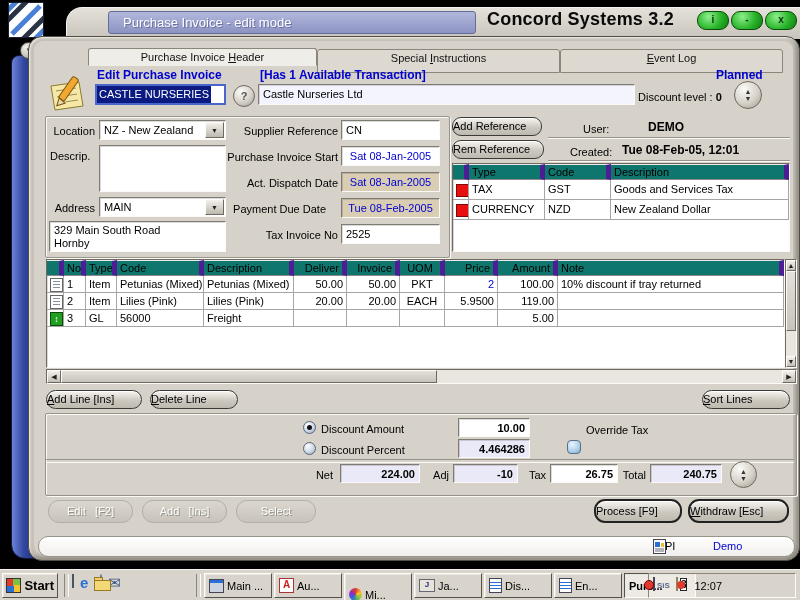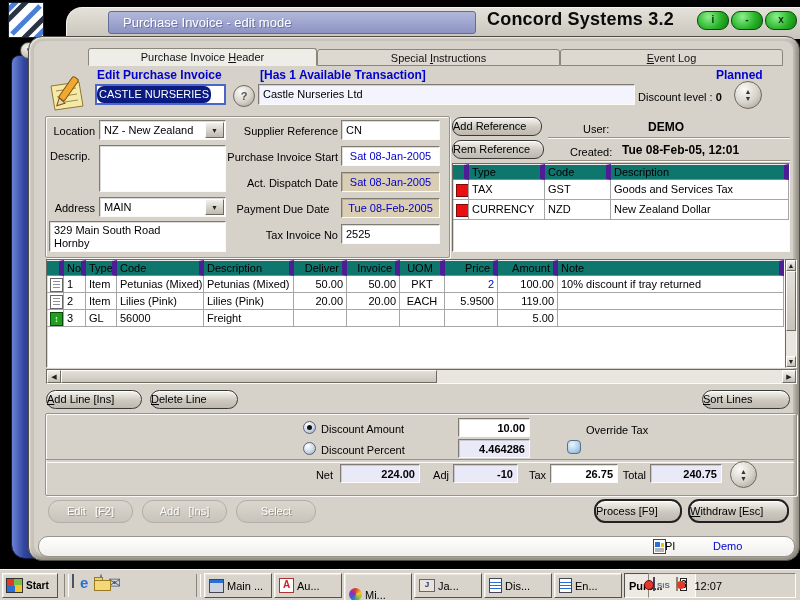--- a/index.html
+++ b/index.html
@@ -27,21 +27,21 @@
     background:linear-gradient(90deg,#6b82d8 0%,#33479f 45%,#1c2b70 100%);
     border:1px solid #101a42;border-radius:8px 0 0 14px;}
 
   
   .win-frame{left:28px;top:36px;width:770px;height:523px;border-radius:14px;
     background:#c6c2b9;border:1px solid #504d46;
     box-shadow:inset 1px 1px 2px #f4f2ec, inset -3px -3px 4px #8a867d;}
   .win-inner{left:34px;top:41px;width:759px;height:513px;border-radius:9px;background:#d6d2c9;}
 
   
-  .tab{height:17px;background:#ddd9d1;border:1px solid #8a867c;border-radius:3px 3px 0 0;
+  .tab{height:24px;background:#ddd9d1;border:1px solid #8a867c;border-radius:3px 3px 0 0;
     text-align:center;line-height:16px;box-sizing:border-box;color:#111;}
   .tab.active{background:#efede7;border-bottom-color:#efede7;font-weight:normal;}
 
   
   .blue-b{color:#0000d0;font-weight:bold;font-size:12px;}
   .tfield{background:#fff;border:1px solid;border-color:#7f7b72 #fbfaf6 #fbfaf6 #7f7b72;
     box-shadow:inset 1px 1px 0 rgba(0,0,0,.14);box-sizing:border-box;
     padding:2px 4px;line-height:14px;overflow:hidden;white-space:nowrap;}
   .lav{background:#e9e9f8;}
   .tan{background:#d9cdb4;color:#0000d0;text-align:center;}
@@ -160,21 +160,21 @@
     <line x1="12" y1="23" x2="32" y2="20" stroke="#9a8a50"></line>
     <line x1="13" y1="29" x2="33" y2="26" stroke="#9a8a50"></line>
     <rect x="20" y="2" width="7" height="26" rx="2" transform="rotate(35 24 15)" fill="#f0a830" stroke="#7a5210"></rect>
     <polygon points="12,32 20,29 14,24" fill="#e8d8b0" stroke="#7a5210" transform="rotate(3 16 28)"></polygon>
   </svg>
   <div class="abs blue-b" style="left:97px;top:68px;">Edit Purchase Invoice</div>
   <div class="abs blue-b" style="left:260px;top:68px;">[Has 1 Available Transaction]</div>
   <div class="abs blue-b" style="left:716px;top:68px;">Planned</div>
 
   <div class="abs" style="left:95px;top:84px;width:131px;height:21px;background:#fff;border:2px solid #4a66cc;box-sizing:border-box;">
-    <span style="display:inline-block;background:#0a1a80;color:#fff;padding:1px 2px;line-height:15px;border-radius:7px;">CASTLE NURSERIES</span>
+    <span style="display:inline-block;background:#0a1a80;color:#fff;padding:1px 2px;line-height:15px;">CASTLE NURSERIES</span>
   </div>
   <div class="abs spin" style="left:233px;top:85px;width:20px;height:20px;">
     <span style="font-size:11px;font-weight:bold;color:#555;">?</span>
   </div>
   <div class="abs tfield" style="left:258px;top:84px;width:377px;height:21px;background:#f4f4fe;">Castle Nurseries Ltd</div>
   <div class="abs lbl" style="left:638px;top:89px;">
     <span>Discount level :</span>&nbsp;<b>0</b>
   </div>
   <div class="abs spin" style="left:734px;top:81px;width:26px;height:26px;">
       <span>▲</span>
@@ -197,21 +197,21 @@
   </div>
   <div class="abs tfield" style="left:49px;top:221px;width:177px;height:31px;white-space:pre-line;line-height:13px;">329 Main South Road
 Hornby</div>
 
   <div class="abs lbl r" style="left:228px;top:123px;width:110px;">Supplier Reference</div>
   <div class="abs tfield" style="left:341px;top:120px;width:99px;height:20px;">CN</div>
   <div class="abs lbl r" style="left:222px;top:149px;width:116px;">Purchase Invoice Start</div>
   <div class="abs tfield bluetxt" style="left:341px;top:146px;width:99px;height:20px;">Sat 08-Jan-2005</div>
   <div class="abs lbl r" style="left:228px;top:175px;width:110px;">Act. Dispatch Date</div>
   <div class="abs tfield tan" style="left:341px;top:172px;width:99px;height:20px;">Sat 08-Jan-2005</div>
-  <div class="abs lbl r" style="left:228px;top:201px;width:110px;text-align:center;">Payment Due Date</div>
+  <div class="abs lbl r" style="left:216px;top:201px;width:110px;">Payment Due Date</div>
   <div class="abs tfield tan" style="left:341px;top:198px;width:99px;height:20px;">Tue 08-Feb-2005</div>
   <div class="abs lbl r" style="left:228px;top:227px;width:110px;">Tax Invoice No</div>
   <div class="abs tfield" style="left:341px;top:224px;width:99px;height:20px;">2525</div>
 
   <div class="abs pill" style="left:452px;top:117px;width:90px;height:19px;">Add Reference</div>
   <div class="abs pill" style="left:452px;top:140px;width:92px;height:19px;">Rem Reference</div>
   <div class="abs lbl" style="left:583px;top:121px;">User:</div>
   <div class="abs bold" style="left:648px;top:120px;font-size:12px;">DEMO</div>
   <div class="abs" style="left:548px;top:137px;width:242px;border-top:1px solid #97938a;border-bottom:1px solid #fbfaf6;"></div>
   <div class="abs lbl" style="left:570px;top:144px;">Created:</div>
@@ -363,21 +363,21 @@
       <rect x="8" y="4" width="3" height="4" fill="#e8c020"></rect>
       <line x1="2" y1="10" x2="11" y2="10" stroke="#667"></line>
       <line x1="2" y1="12" x2="11" y2="12" stroke="#667"></line>
     </svg>
     <span class="abs" style="left:674px;top:3px;color:#0000d0;">Demo</span>
   </div>
 
   <div class="abs taskbar">
     <div class="abs tb-raised" style="left:2px;top:3px;width:56px;height:25px;display:flex;align-items:center;gap:3px;padding:0 3px;">
       <span class="startflag"></span>
-      <b style="font-size:10px;">Start</b>
+      <b style="font-size:13px;">Start</b>
     </div>
     <div class="abs tb-sep" style="left:64px;top:4px;height:23px;"></div>
     <div class="abs" style="left:72px;top:5px;display:flex;gap:6px;">
         <span><span class="ql" style="background:#fff linear-gradient(135deg,transparent 55%,#e8a020 55%,#e8a020 72%,transparent 72%);border:1px solid #456;box-sizing:border-box;"></span></span>
         <span><span class="ql" style="color:#2a6fd4;font-size:15px;font-weight:bold;line-height:16px;text-align:center;">e</span></span>
         <span><span class="ql" style="position:relative;"><span style="position:absolute;left:0;top:2px;width:7px;height:3px;background:#f0d070;border:1px solid #9a7a20;"></span><span style="position:absolute;left:0;top:5px;width:15px;height:9px;background:#f4d878;border:1px solid #9a7a20;"></span></span></span>
         <span><span class="ql" style="border-radius:50%;width:14px;height:14px;margin-top:1px;background:radial-gradient(circle at 35% 30%,#cfe4ff,#4a8ad4);border:1px solid #335a9a;box-sizing:border-box;"></span></span>
         <span><span class="ql" style="color:#3a5a8a;font-size:15px;line-height:16px;">✉</span></span>
       </div>
     <div class="abs tb-sep" style="left:196px;top:4px;height:23px;"></div>

